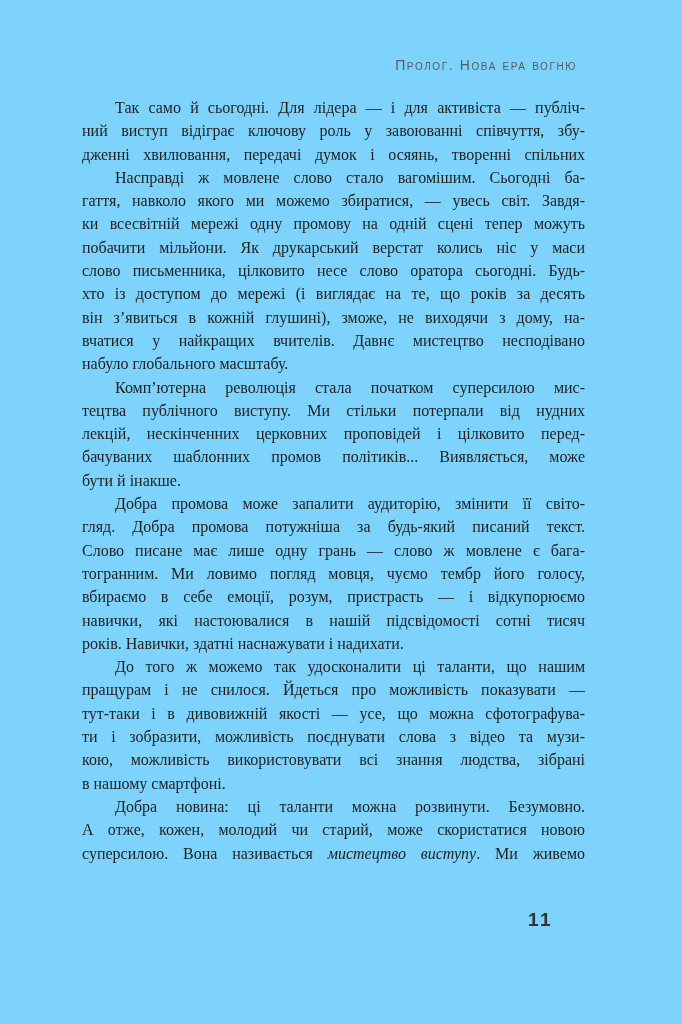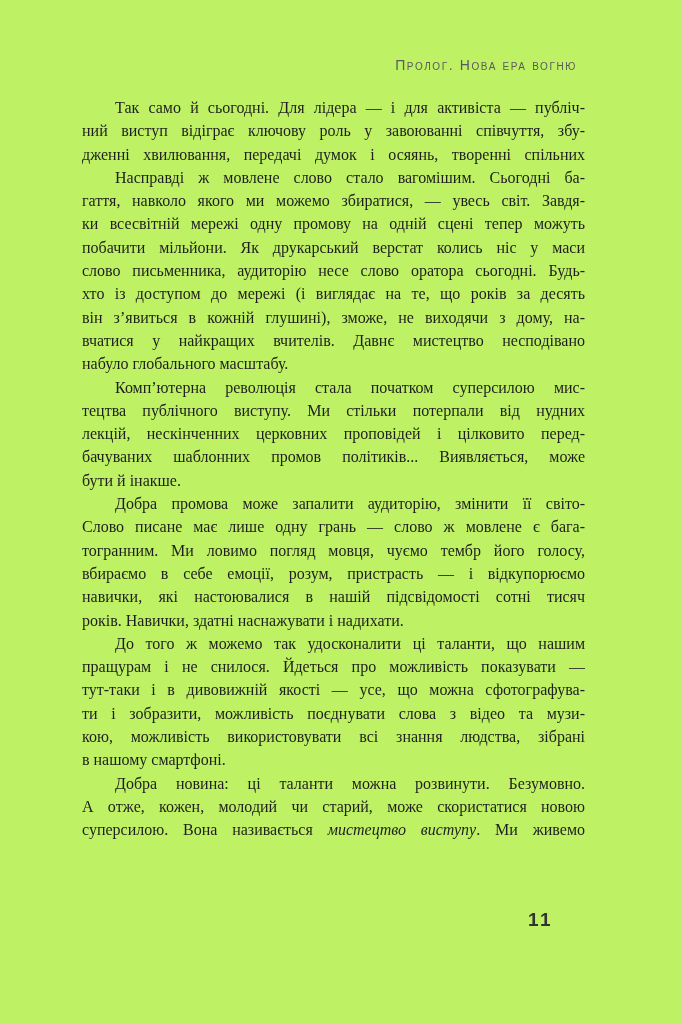--- a/index.html
+++ b/index.html
@@ -4,21 +4,21 @@
 <style>
   html, body {
     margin: 0;
     padding: 0;
     background: #ffffff;
   }
   .page {
     position: relative;
     width: 682px;
     height: 1024px;
-    background: #bef264;
+    background: #7dd3fc;
     overflow: hidden;
   }
   .running-head {
     position: absolute;
     top: 56px;
     left: 82px;
     width: 495px;
     text-align: right;
     font-family: "Liberation Sans", sans-serif;
     font-size: 14px;
@@ -68,35 +68,36 @@
       <div class="paragraph">
         <div class="line first">Так само й сьогодні. Для лідера — і для активіста — публіч-</div>
         <div class="line">ний виступ відіграє ключову роль у завоюванні співчуття, збу-</div>
         <div class="line">дженні хвилювання, передачі думок і осяянь, творенні спільних</div>
       </div>
       <div class="paragraph">
         <div class="line first">Насправді ж мовлене слово стало вагомішим. Сьогодні ба-</div>
         <div class="line">гаття, навколо якого ми можемо збиратися, — увесь світ. Завдя-</div>
         <div class="line">ки всесвітній мережі одну промову на одній сцені тепер можуть</div>
         <div class="line">побачити мільйони. Як друкарський верстат колись ніс у маси</div>
-        <div class="line">слово письменника, аудиторію несе слово оратора сьогодні. Будь-</div>
+        <div class="line">слово письменника, цілковито несе слово оратора сьогодні. Будь-</div>
         <div class="line">хто із доступом до мережі (і виглядає на те, що років за десять</div>
         <div class="line">він з’явиться в кожній глушині), зможе, не виходячи з дому, на-</div>
         <div class="line">вчатися у найкращих вчителів. Давнє мистецтво несподівано</div>
         <div class="line last-left">набуло глобального масштабу.</div>
       </div>
       <div class="paragraph">
         <div class="line first">Комп’ютерна революція стала початком суперсилою мис-</div>
         <div class="line">тецтва публічного виступу. Ми стільки потерпали від нудних</div>
         <div class="line">лекцій, нескінченних церковних проповідей і цілковито перед-</div>
         <div class="line">бачуваних шаблонних промов політиків... Виявляється, може</div>
         <div class="line last-left">бути й інакше.</div>
       </div>
       <div class="paragraph">
         <div class="line first">Добра промова може запалити аудиторію, змінити її світо-</div>
+        <div class="line">гляд. Добра промова потужніша за будь-який писаний текст.</div>
         <div class="line">Слово писане має лише одну грань — слово ж мовлене є бага-</div>
         <div class="line">тогранним. Ми ловимо погляд мовця, чуємо тембр його голосу,</div>
         <div class="line">вбираємо в себе емоції, розум, пристрасть — і відкупорюємо</div>
         <div class="line">навички, які настоювалися в нашій підсвідомості сотні тисяч</div>
         <div class="line last-left">років. Навички, здатні наснажувати і надихати.</div>
       </div>
       <div class="paragraph">
         <div class="line first">До того ж можемо так удосконалити ці таланти, що нашим</div>
         <div class="line">пращурам і не снилося. Йдеться про можливість показувати —</div>
         <div class="line">тут-таки і в дивовижній якості — усе, що можна сфотографува-</div>

